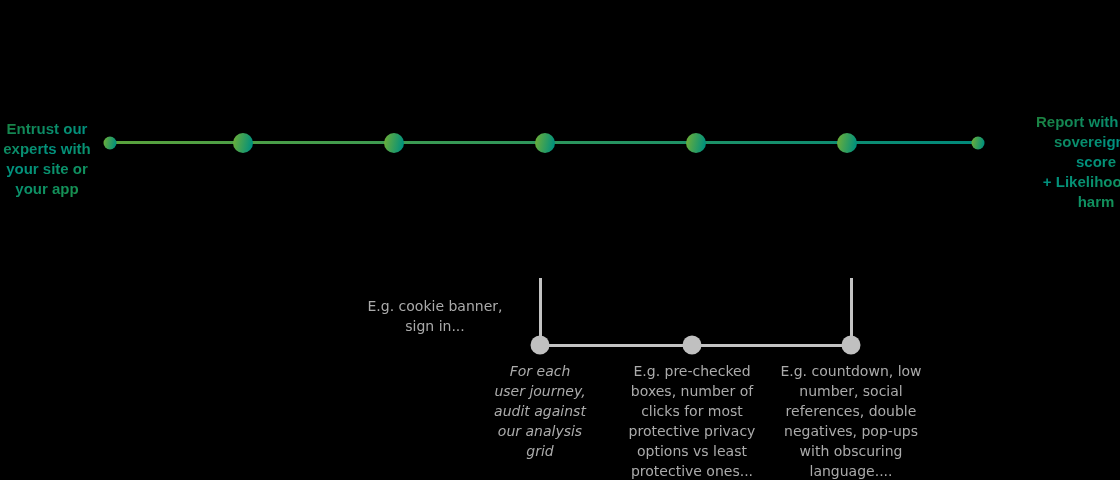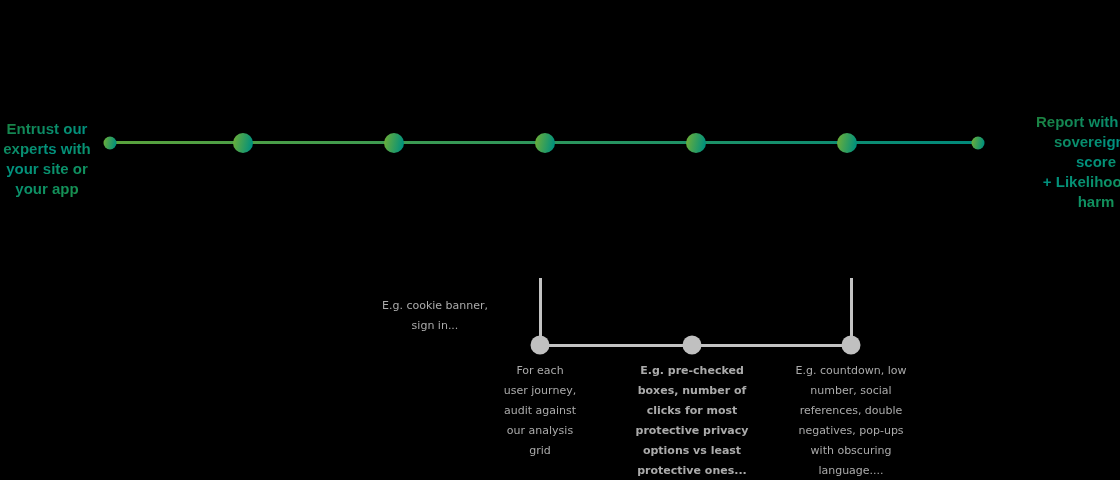--- a/index.html
+++ b/index.html
@@ -14,26 +14,26 @@
     transform:translate(-50%,-50%); }
   .tl-dot.small { width:13px; height:13px; }
 
   .grad-text { position:absolute; font-size:15px; line-height:20px; font-weight:700;
     text-align:center; white-space:pre-line;
     background:linear-gradient(150deg,#1f8038 0%,#009280 45%,#1f9040 100%);
     -webkit-background-clip:text; background-clip:text; color:transparent; }
   .start-label { left:-3px; top:119px; width:100px; }
   .end-label { left:1034px; top:112px; width:124px; }
 
-  .gray-text { position:absolute; color:#ababab; font-size:11px; line-height:20px;
+  .gray-text { position:absolute; color:#ababab; font-size:14px; line-height:20px;
     font-family:"DejaVu Sans", sans-serif; font-weight:400;
     text-align:center; white-space:pre-line; }
   .note { left:345px; top:296px; width:180px; }
-  .sub-label-0 { left:465px; top:361px; width:150px; }
-  .sub-label-1 { left:612px; top:361px; width:160px;font-weight:bold; }
+  .sub-label-0 { left:465px; top:361px; width:150px;font-style:italic; }
+  .sub-label-1 { left:612px; top:361px; width:160px; }
   .sub-label-2 { left:764px; top:361px; width:174px; }
 
   .vline { position:absolute; top:278px; width:3px; height:67px; background:#c3c3c3; }
   .vline-0 { left:538.5px; }
   .vline-1 { left:849.5px; }
   .hline { position:absolute; left:540px; top:344px; width:311px; height:3px; background:#c3c3c3; }
   .g-dot { position:absolute; top:345px; width:19px; height:19px; border-radius:50%;
     background:#c0c0c0; transform:translate(-50%,-50%); }
 </style>
 </head>

